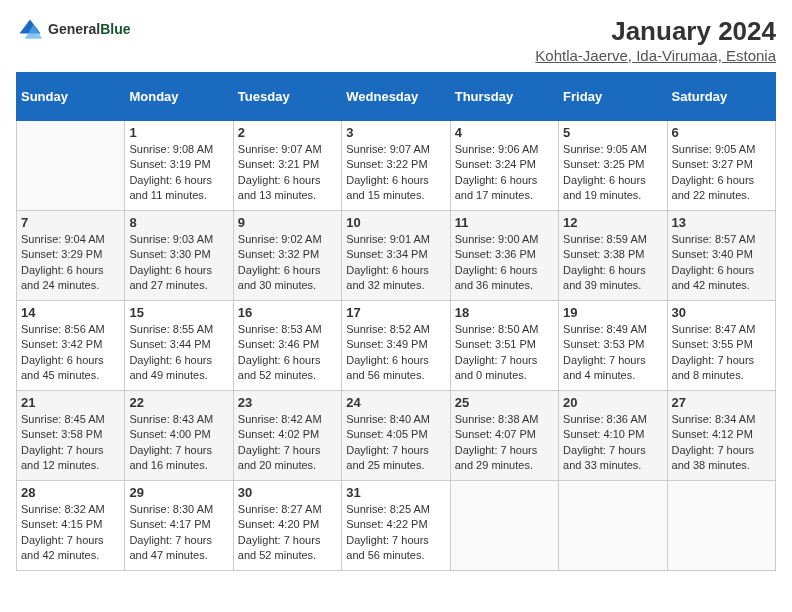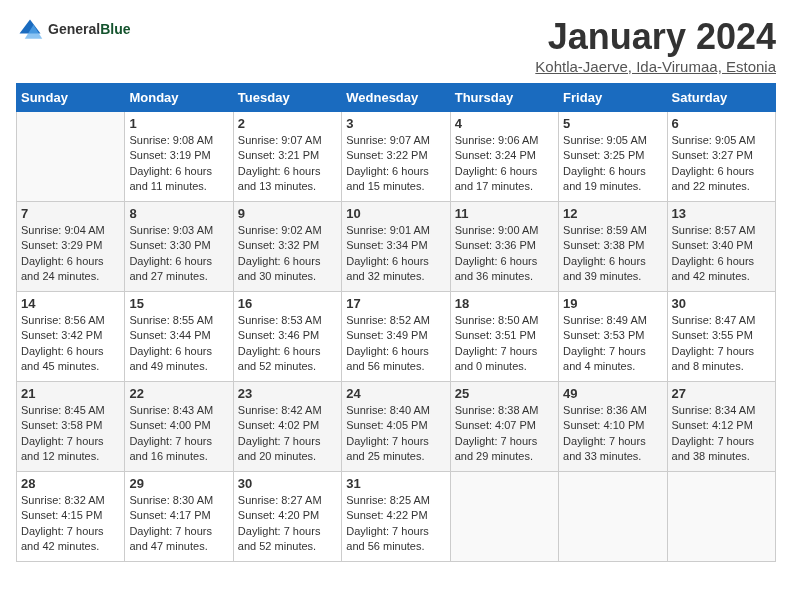--- a/index.html
+++ b/index.html
@@ -31,40 +31,40 @@
     .logo-general { color: #333; }
     .logo-blue { color: #14532d; }
     .logo-icon {
       width: 28px;
       height: 28px;
     }
     .title-block {
       text-align: right;
     }
     .month-title {
-      font-size: 36px;
+      font-size: 26px;
       font-weight: bold;
       color: #333;
     }
     .location {
       font-size: 15px;
       color: #555;
       text-decoration: underline;
     }
     .calendar {
       width: 100%;
       border-collapse: collapse;
       table-layout: fixed;
     }
     .calendar thead th {
       background: #1a6bbf;
       color: #fff;
       font-size: 13px;
       font-weight: bold;
-      padding: 6px 4px;
+      padding: 16px 4px;
       text-align: left;
       border: 1px solid #1a6bbf;
     }
     .calendar tbody td {
       vertical-align: top;
       border: 1px solid #ccc;
       padding: 4px;
       font-size: 11px;
       color: #333;
       height: 90px;
@@ -226,21 +226,21 @@
         </td>
         <td>
           <span class="day-number">24</span>
           <div class="day-info">Sunrise: 8:40 AM<br>Sunset: 4:05 PM<br>Daylight: 7 hours and 25 minutes.</div>
         </td>
         <td>
           <span class="day-number">25</span>
           <div class="day-info">Sunrise: 8:38 AM<br>Sunset: 4:07 PM<br>Daylight: 7 hours and 29 minutes.</div>
         </td>
         <td>
-          <span class="day-number">49</span>
+          <span class="day-number">20</span>
           <div class="day-info">Sunrise: 8:36 AM<br>Sunset: 4:10 PM<br>Daylight: 7 hours and 33 minutes.</div>
         </td>
         <td>
           <span class="day-number">27</span>
           <div class="day-info">Sunrise: 8:34 AM<br>Sunset: 4:12 PM<br>Daylight: 7 hours and 38 minutes.</div>
         </td>
       </tr>
       <tr>
         <td>
           <span class="day-number">28</span>

